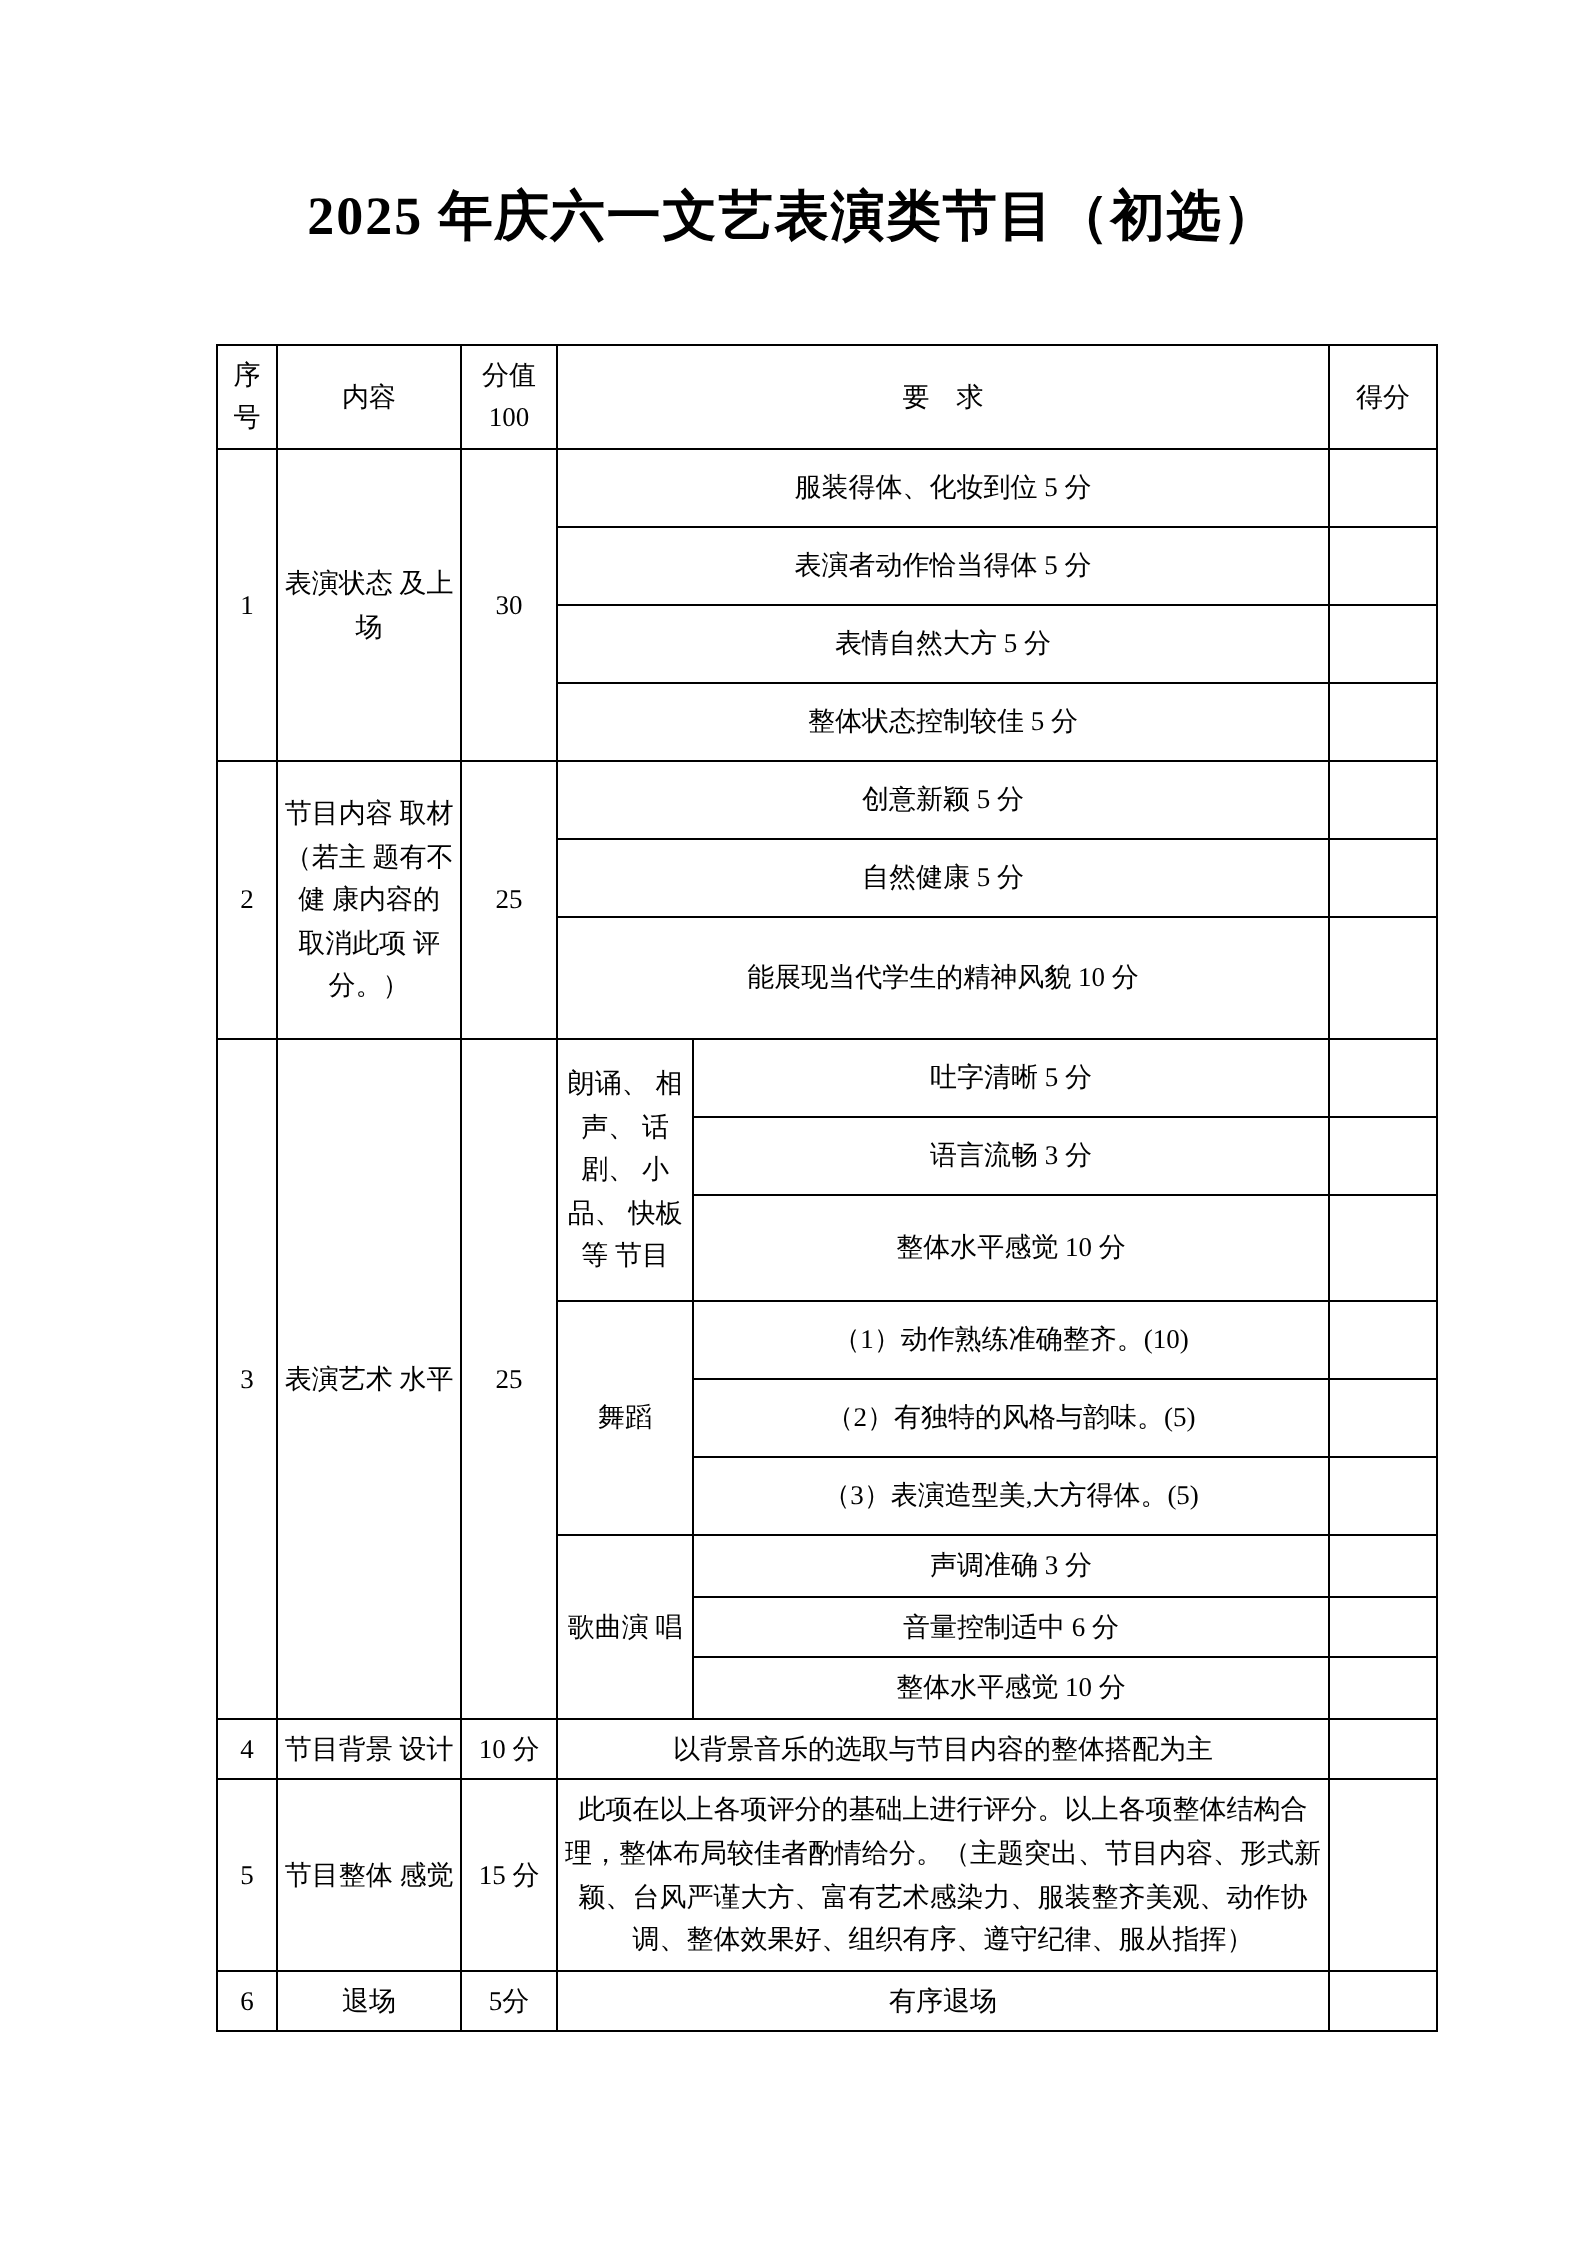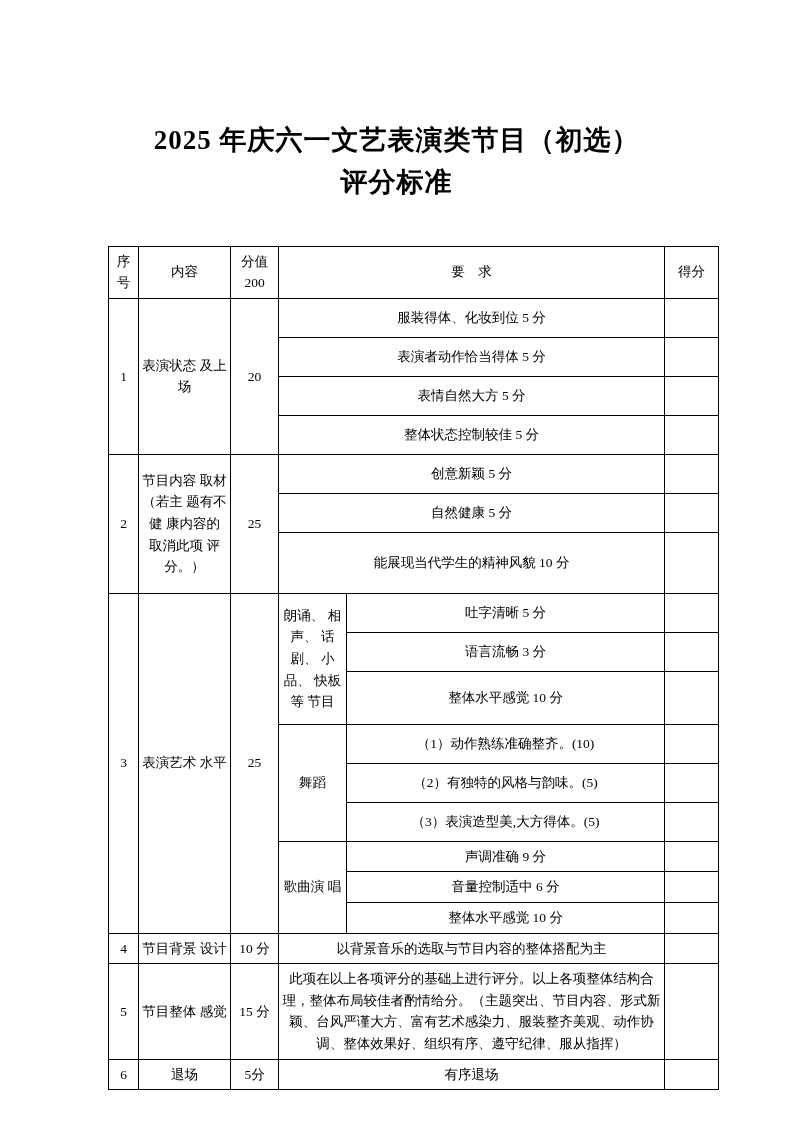--- a/index.html
+++ b/index.html
@@ -11,21 +11,21 @@
     width: 793px;
     height: 1122px;
     font-family: "Liberation Serif", "DejaVu Serif", serif;
     color: #000000;
   }
   .page {
     position: relative;
     width: 793px;
     height: 1122px;
     box-sizing: border-box;
-    padding: 120px 108px 0 108px;
+    padding: 88px 108px 0 108px;
   }
   .doc-title {
     text-align: center;
     font-size: 27px;
     font-weight: bold;
     line-height: 1.55;
     letter-spacing: 1px;
   }
   .doc-title .line2 {
     display: block;
@@ -80,21 +80,20 @@
   .cell-tall { height: 44px; }
   .cell-med { height: 30px; }
 </style>
 </head>
 <body>
 
 <div class="page">
 
   <div class="doc-title">
     <span>2025 年庆六一文艺表演类节目（初选）</span>
-    <span class="line2">评分标准</span>
   </div>
 
   <table class="score-table">
     <colgroup>
       <col class="col-no">
       <col class="col-item">
       <col class="col-score">
       <col class="col-sub">
       <col class="col-req">
       <col class="col-get">
@@ -102,33 +101,33 @@
 
     <tbody>
         <tr>
       <td class="head">
         <span class="stack">序</span>
         <span class="stack">号</span>
       </td>
       <td class="head">内容</td>
       <td class="head">
         <span class="stack">分值</span>
-        <span class="stack">200</span>
+        <span class="stack">100</span>
       </td>
       <td class="head" colspan="2">要　求</td>
       <td class="head">得分</td>
     </tr>
 
     <tr>
       <td rowspan="4">1</td>
       <td rowspan="4">
         <span class="stack">表演状态</span>
         <span class="stack">及上场</span>
       </td>
-      <td rowspan="4">20</td>
+      <td rowspan="4">30</td>
       <td class="req-wide cell-med" colspan="2">服装得体、化妆到位 5 分</td>
       <td></td>
     </tr>
     <tr>
       <td class="req-wide cell-med" colspan="2">表演者动作恰当得体 5 分</td>
       <td></td>
     </tr>
     <tr>
       <td class="req-wide cell-med" colspan="2">表情自然大方 5 分</td>
       <td></td>
@@ -200,21 +199,21 @@
     <tr>
       <td class="req-left cell-med">（3）表演造型美,大方得体。(5)</td>
       <td></td>
     </tr>
 
     <tr>
       <td rowspan="3" class="sub-label">
         <span class="stack">歌曲演</span>
         <span class="stack">唱</span>
       </td>
-      <td class="req-wide">声调准确 9 分</td>
+      <td class="req-wide">声调准确 3 分</td>
       <td></td>
     </tr>
     <tr>
       <td class="req-wide">音量控制适中 6 分</td>
       <td></td>
     </tr>
     <tr>
       <td class="req-wide">整体水平感觉 10 分</td>
       <td></td>
     </tr>

